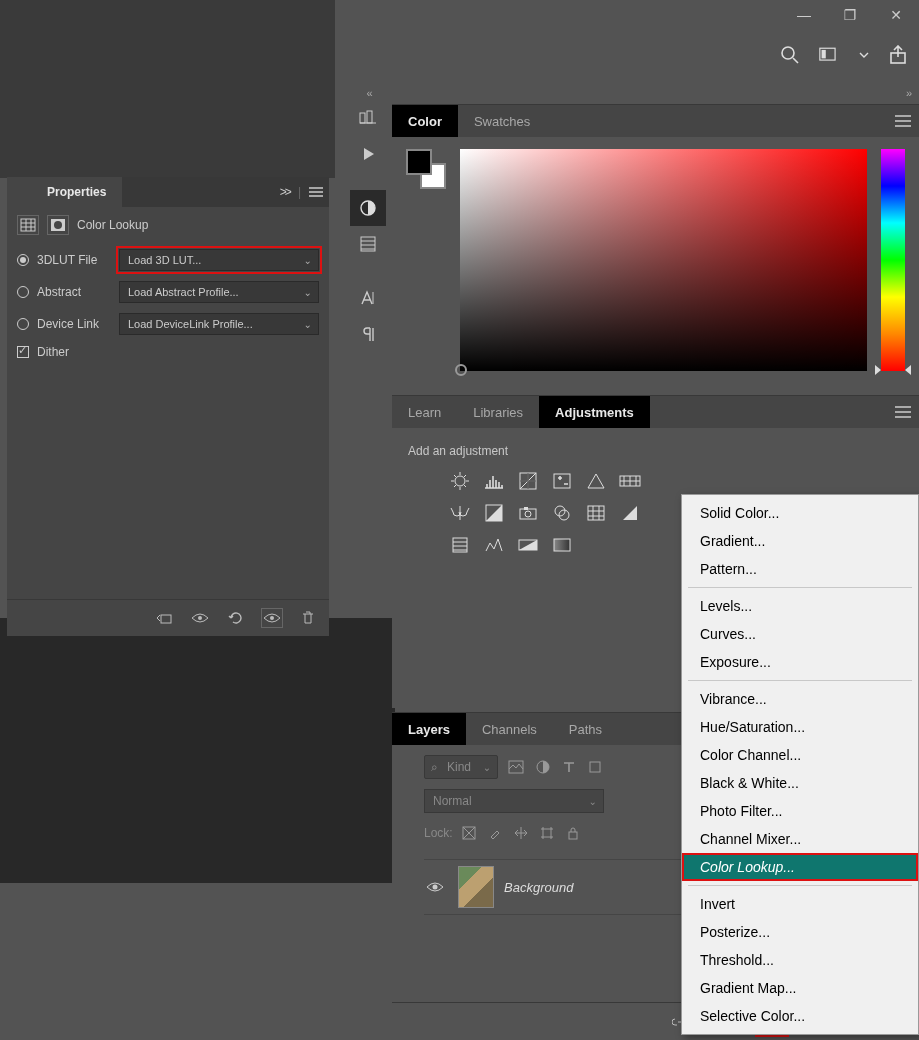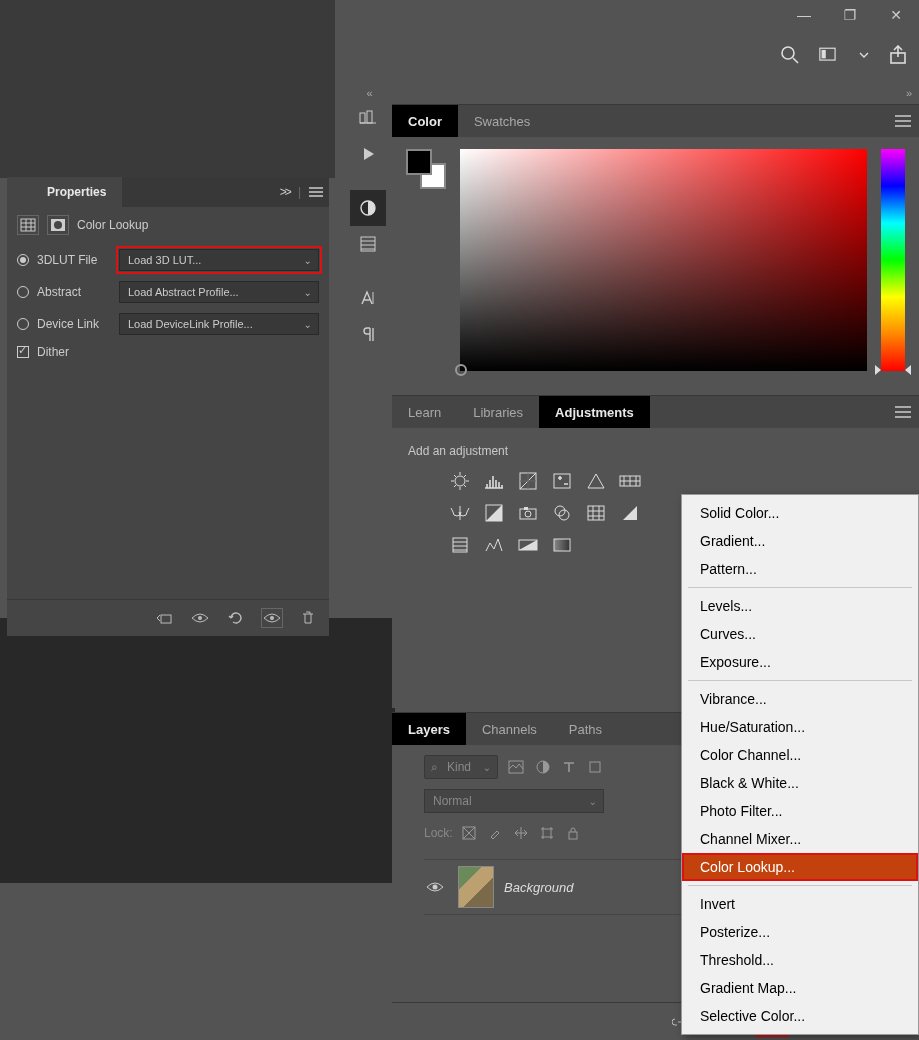--- a/index.html
+++ b/index.html
@@ -91,21 +91,21 @@
 .prop-row .rselect::after { content: "⌄"; position: absolute; right: 6px; color: #aaa; font-size: 10px; }
 .prop-row.highlight .rselect { outline: 2px solid #d11; outline-offset: 1px; }
 
 .prop-footer { display: flex; align-items: center; justify-content: flex-end; gap: 14px; padding: 8px 10px; color: #b8b8b8; border-top: 1px solid #383838; margin-top: 230px; }
 .prop-footer .pfi { width: 22px; height: 20px; display: flex; align-items: center; justify-content: center; }
 .prop-footer .pfi.boxed { border: 1px solid #666; }
 
 
 .context-menu { position: absolute; right: 0; top: 494px; width: 238px; background: #f0f0f0; border: 1px solid #999; box-shadow: 3px 3px 8px rgba(0,0,0,0.4); color: #000; font-size: 14px; padding: 4px 0; z-index: 100; }
 .context-menu .mi { padding: 4px 18px; line-height: 20px; }
-.context-menu .mi.selected { background: #c2410c; color: #fff; }
+.context-menu .mi.selected { background: #0f766e; color: #fff; font-style: italic; }
 .context-menu hr { border: none; border-top: 1px solid #c8c8c8; margin: 4px 6px; }
 .context-menu .mi.hl { outline: 2px solid #d11; outline-offset: -2px; }
 .adj-highlight { position: absolute; width: 30px; height: 30px; outline: 2px solid #d11; pointer-events: none; }
 
 
 .dark-canvas { position: absolute; left: 0; top: 0; width: 335px; height: 178px; background: #3a3a3a; }
 .dark-canvas2 { position: absolute; left: 0; top: 618px; width: 395px; height: 265px; background: #282828; }
 
 svg { display: block; }
 </style>

